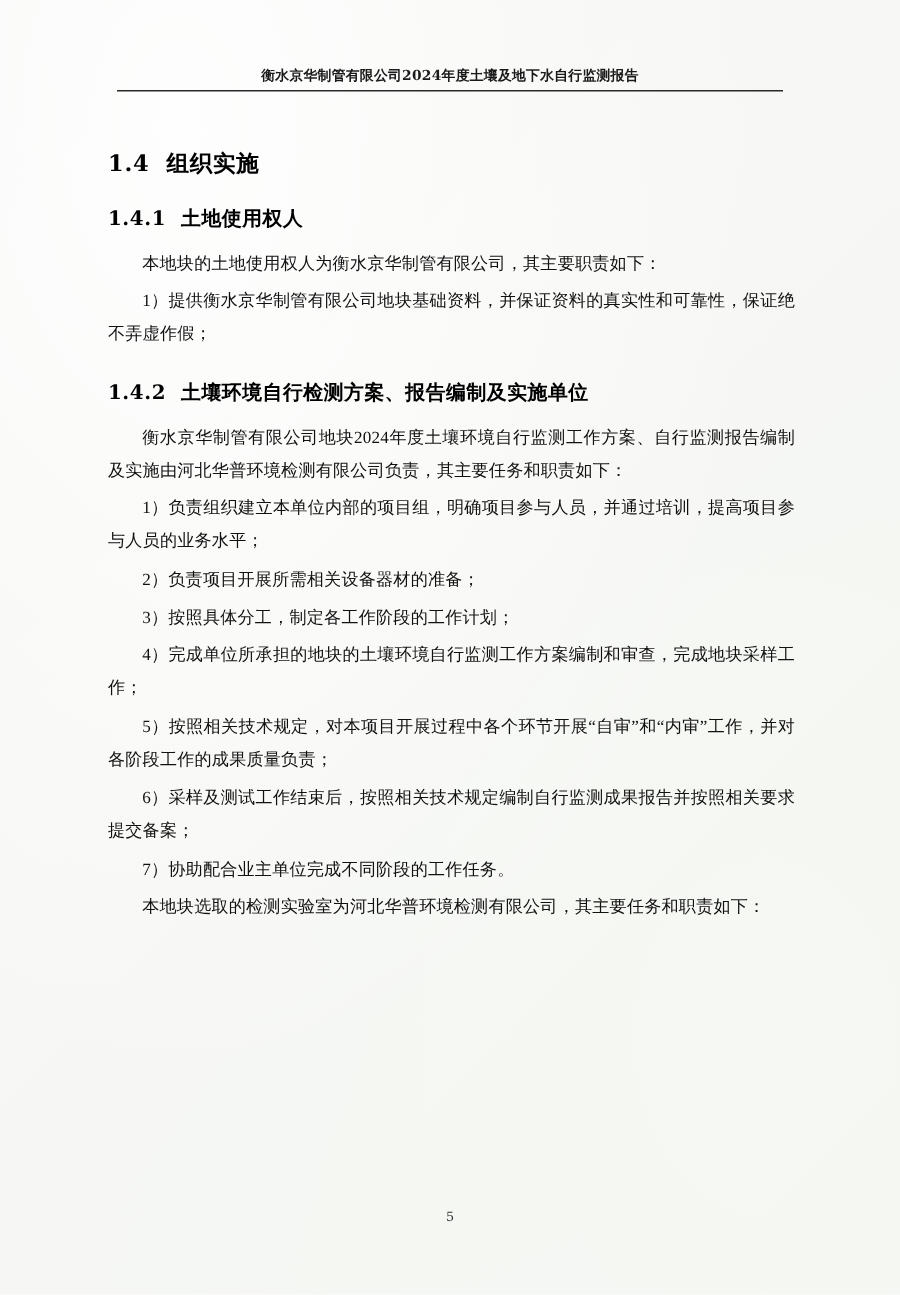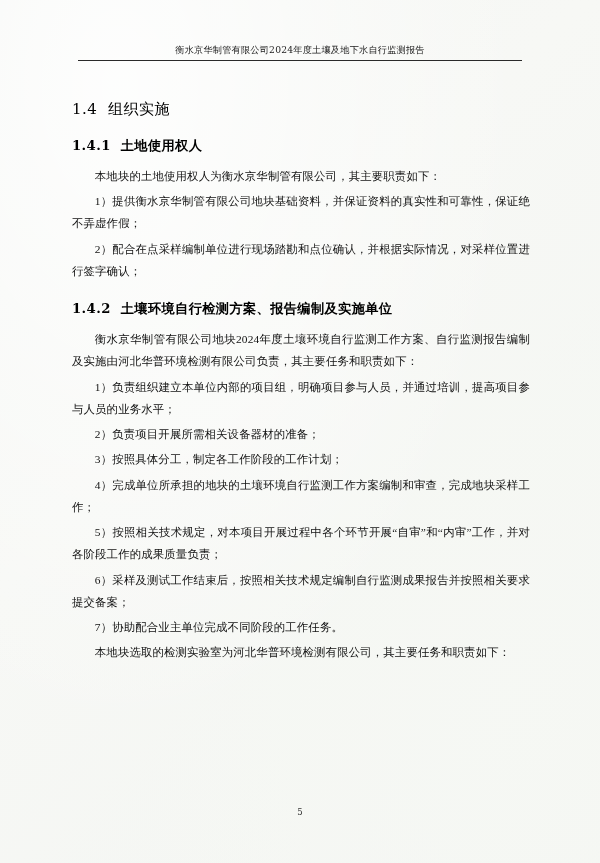--- a/index.html
+++ b/index.html
@@ -31,21 +31,21 @@
       radial-gradient(ellipse at 20% 10%, rgba(255,255,255,0.85) 0%, rgba(255,255,255,0) 60%),
       radial-gradient(ellipse at 85% 80%, rgba(246,248,244,0.9) 0%, rgba(255,255,255,0) 70%);
   }
   .header {
     position: absolute;
     top: 44px;
     left: 60px;
     right: 60px;
     text-align: center;
     font-size: 9.2px;
-    font-weight: normal;
+    font-weight: bold;
     letter-spacing: 0.2px;
     color: #1a1a1a;
     font-family: "DejaVu Serif", "Liberation Serif", serif;
   }
   .header-rule {
     position: absolute;
     top: 60px;
     left: 78px;
     right: 78px;
     height: 1px;
@@ -54,21 +54,21 @@
   .content {
     position: absolute;
     top: 84px;
     left: 72px;
     right: 70px;
     bottom: 60px;
     color: #111111;
   }
   h2.sec {
     font-size: 15px;
-    font-weight: normal;
+    font-weight: bold;
     margin: 16px 0 14px 0;
     letter-spacing: 0.5px;
     color: #000;
   }
   h3.subsec {
     font-size: 13.2px;
     font-weight: bold;
     margin: 18px 0 10px 0;
     letter-spacing: 0.4px;
     color: #000;
@@ -106,21 +106,20 @@
 
     <h2 class="sec">
       <span>1.4</span>&nbsp;&nbsp;<span>组织实施</span>
     </h2>
 
     <h3 class="subsec">
       <span>1.4.1</span>&nbsp;&nbsp;<span>土地使用权人</span>
     </h3>
     <p class="para">本地块的土地使用权人为衡水京华制管有限公司，其主要职责如下：</p>
     <p class="para">1）提供衡水京华制管有限公司地块基础资料，并保证资料的真实性和可靠性，保证绝不弄虚作假；</p>
-    <p class="para">2）配合在点采样编制单位进行现场踏勘和点位确认，并根据实际情况，对采样位置进行签字确认；</p>
 
     <h3 class="subsec">
       <span>1.4.2</span>&nbsp;&nbsp;<span>土壤环境自行检测方案、报告编制及实施单位</span>
     </h3>
     <p class="para">衡水京华制管有限公司地块2024年度土壤环境自行监测工作方案、自行监测报告编制及实施由河北华普环境检测有限公司负责，其主要任务和职责如下：</p>
     <p class="para">1）负责组织建立本单位内部的项目组，明确项目参与人员，并通过培训，提高项目参与人员的业务水平；</p>
     <p class="para">2）负责项目开展所需相关设备器材的准备；</p>
     <p class="para">3）按照具体分工，制定各工作阶段的工作计划；</p>
     <p class="para">4）完成单位所承担的地块的土壤环境自行监测工作方案编制和审查，完成地块采样工作；</p>
     <p class="para">5）按照相关技术规定，对本项目开展过程中各个环节开展“自审”和“内审”工作，并对各阶段工作的成果质量负责；</p>

